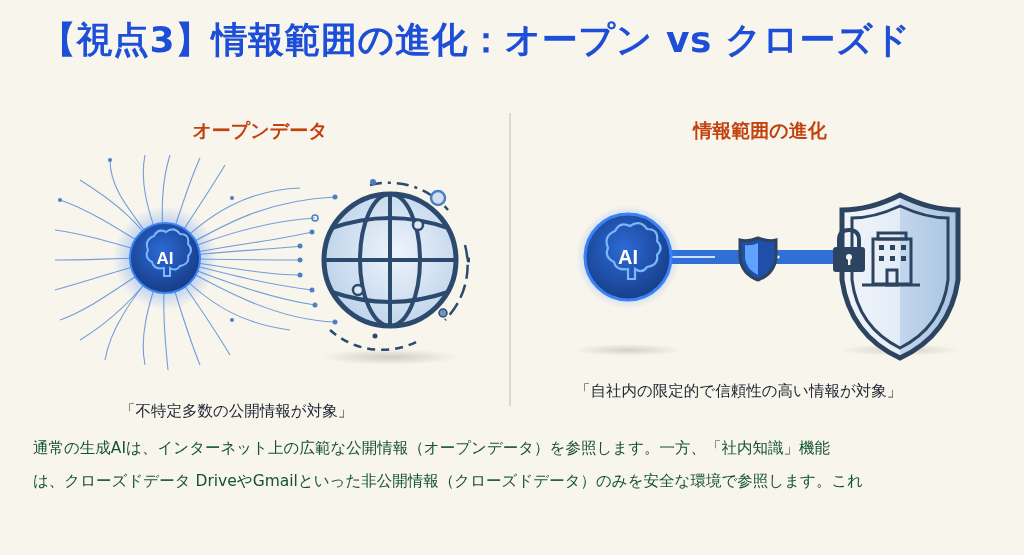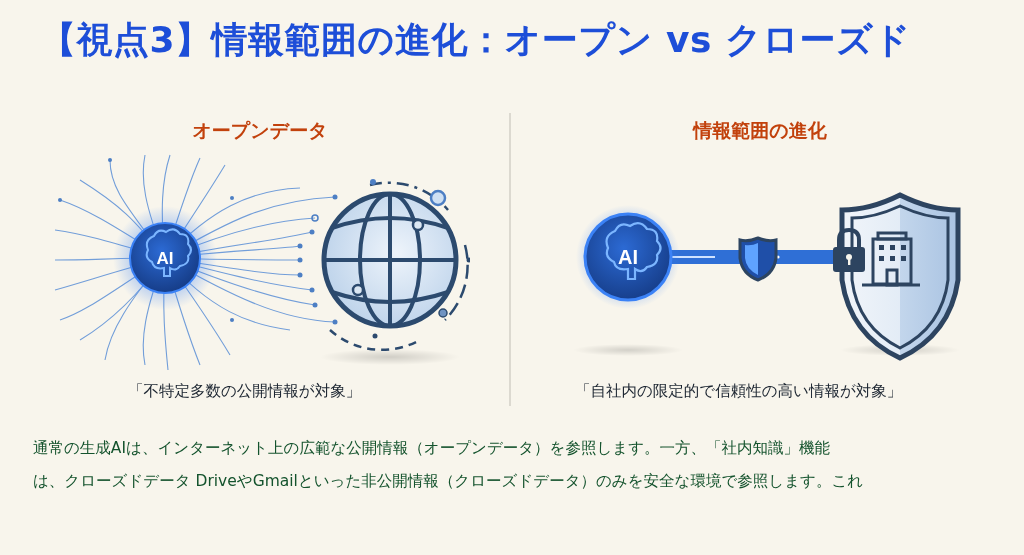--- a/index.html
+++ b/index.html
@@ -22,21 +22,21 @@
   .panel-head.left { left: 110px; }
   .panel-head.right { left: 610px; }
   .divider {
     position: absolute; left: 509px; top: 113px; width: 2px; height: 293px;
     background: #dcd9d0;
   }
   .caption {
     position: absolute; top: 381px; font-size: 15.5px; color: #1b2430;
     white-space: nowrap;
   }
-  .caption.left { left: 128px; }
+  .caption.left { left: 120px; margin-top: 20px; }
   .caption.right { left: 575px; }
   .desc {
     position: absolute; left: 33px; top: 432px; width: 960px;
     font-size: 15.5px; line-height: 33px; color: #14532d;
   }
   .desc div { white-space: nowrap; }
   svg { position: absolute; }
 </style>
 </head>
 <body>

